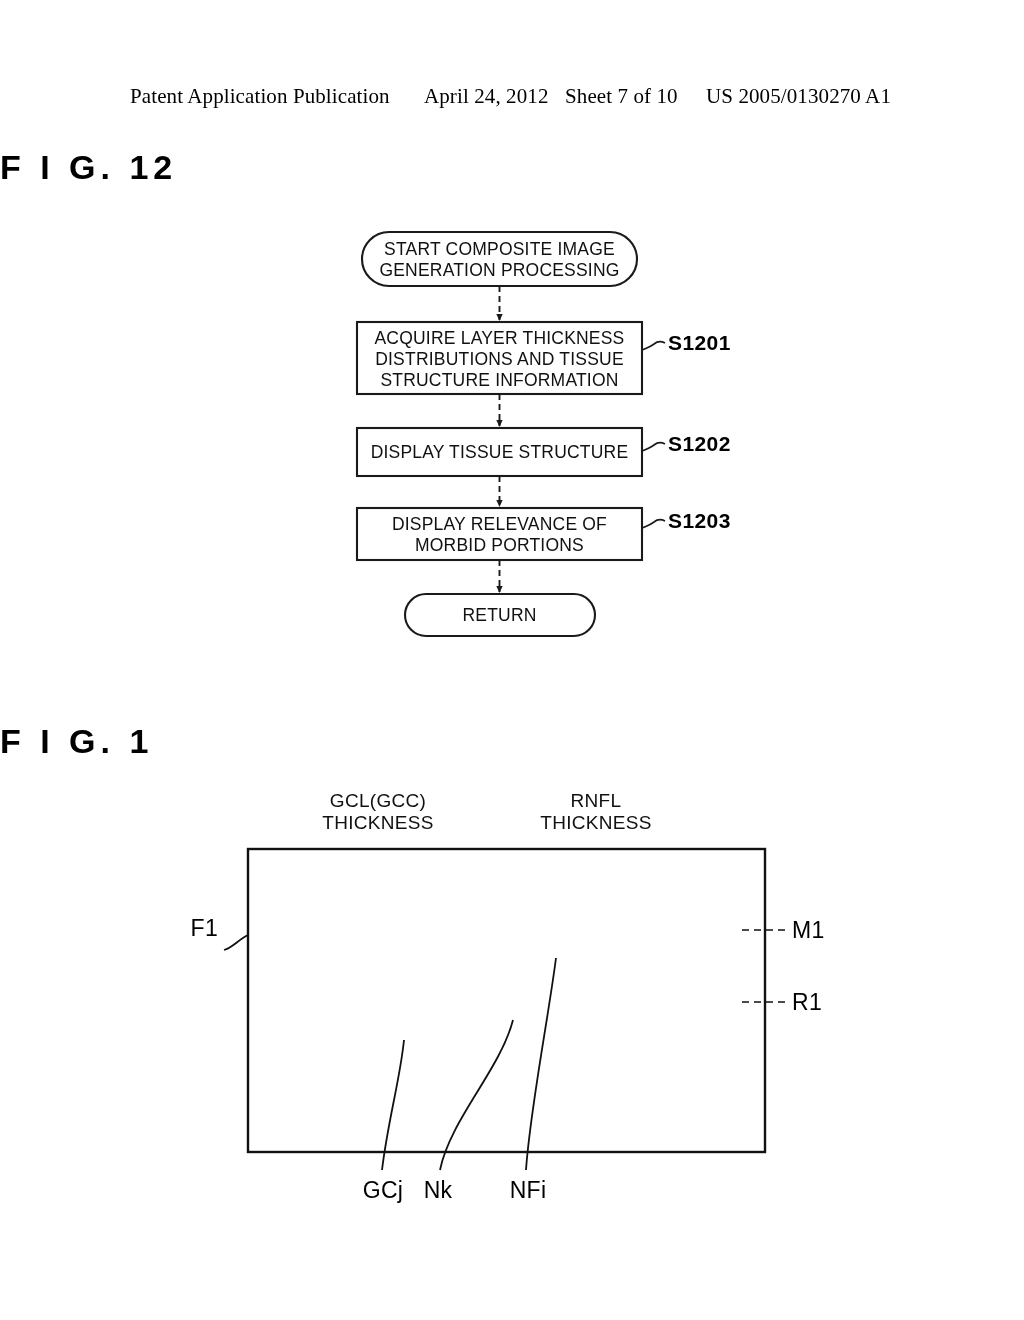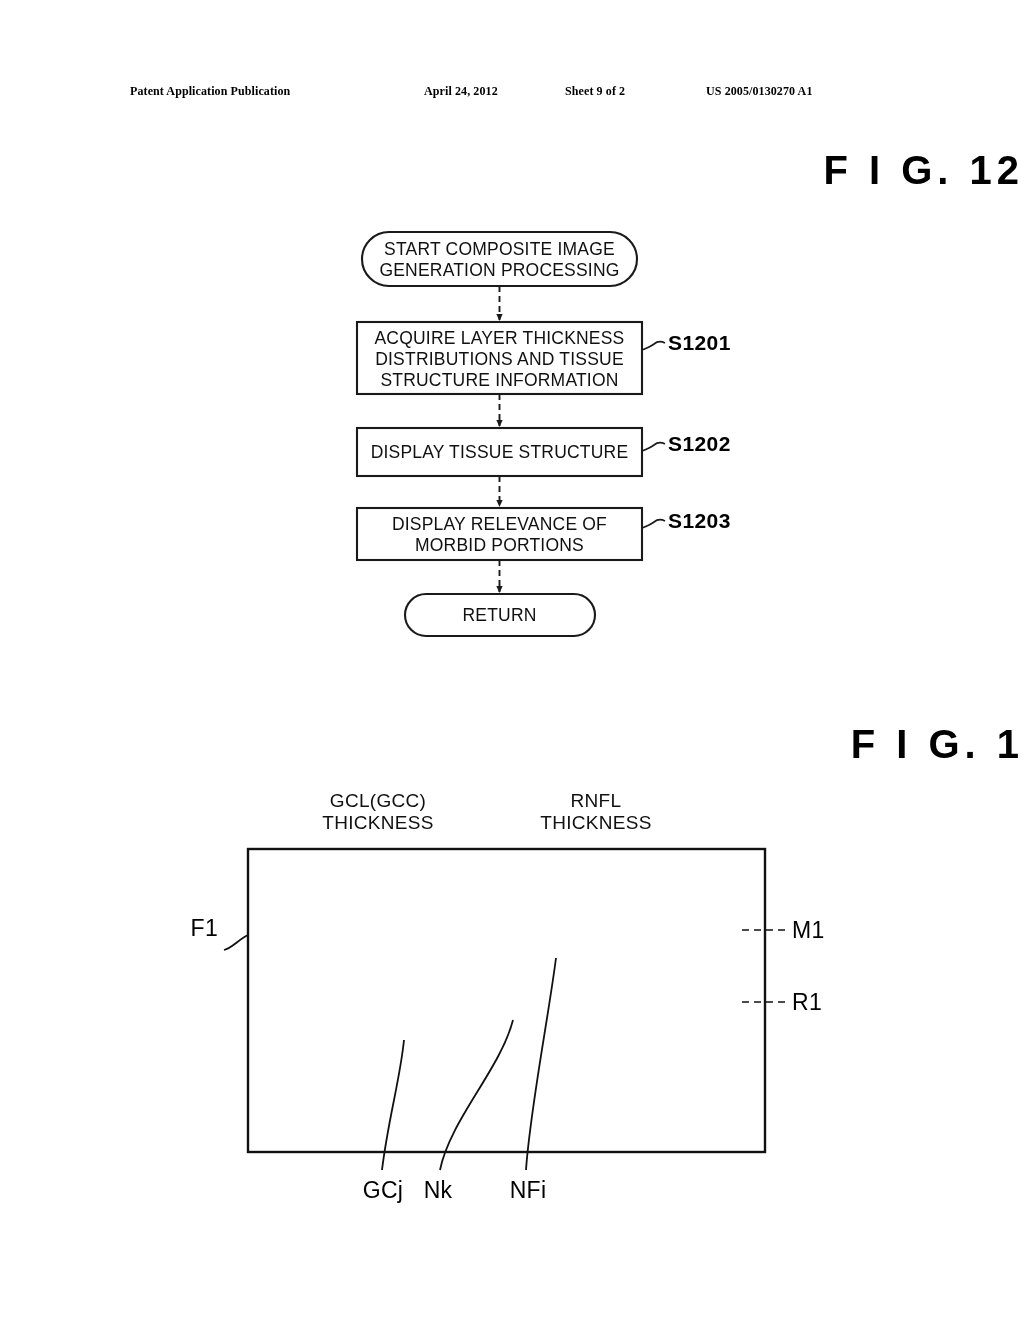--- a/index.html
+++ b/index.html
@@ -19,38 +19,38 @@
   
   #page-header {
     position: absolute;
     top: 84px;
     left: 0;
     width: 1024px;
     height: 30px;
     display: flex;
     align-items: baseline;
     font-family: "Liberation Serif", serif;
-    font-weight: bold;
-    font-size: 12px;
+    font-weight: normal;
+    font-size: 21px;
     letter-spacing: 0.1px;
     white-space: nowrap;
   }
   #page-header .hdr-pub   { position: absolute; left: 130px; }
   #page-header .hdr-date  { position: absolute; left: 424px; }
   #page-header .hdr-sheet { position: absolute; left: 565px; }
   #page-header .hdr-num   { position: absolute; left: 706px; }
 
   
   .fig-title {
     position: absolute;
     width: 1024px;
-    text-align: right;
+    text-align: left;
     font-family: "Liberation Sans", sans-serif;
     font-weight: bold;
-    font-size: 40px;
+    font-size: 34px;
     letter-spacing: 5px;
   }
   #fig12-title { top: 148px; }
   #fig13-title { top: 722px; }
 
   
   #fig12-canvas {
     position: absolute;
     top: 210px;
     left: 0;
@@ -180,21 +180,21 @@
     text-anchor: middle;
     letter-spacing: 0.5px;
   }
 </style>
 </head>
 <body>
 
 <div id="page-header">
   <span class="hdr-pub">Patent Application Publication</span>
   <span class="hdr-date">April 24, 2012</span>
-  <span class="hdr-sheet">Sheet 9 of 2</span>
+  <span class="hdr-sheet">Sheet 7 of 10</span>
   <span class="hdr-num">US 2005/0130270 A1</span>
 </div>
 
 <div id="fig12-title" class="fig-title">F I G.  12</div>
 
 <svg id="fig12-canvas" viewBox="0 0 1024 440">
   <defs>
     <marker id="arrowhead" markerWidth="9" markerHeight="9" refX="6.5" refY="4" orient="auto" markerUnits="userSpaceOnUse">
       <path d="M0,0.6 L7.4,4 L0,7.4 z" fill="#1a1a1a"></path>
     </marker>

